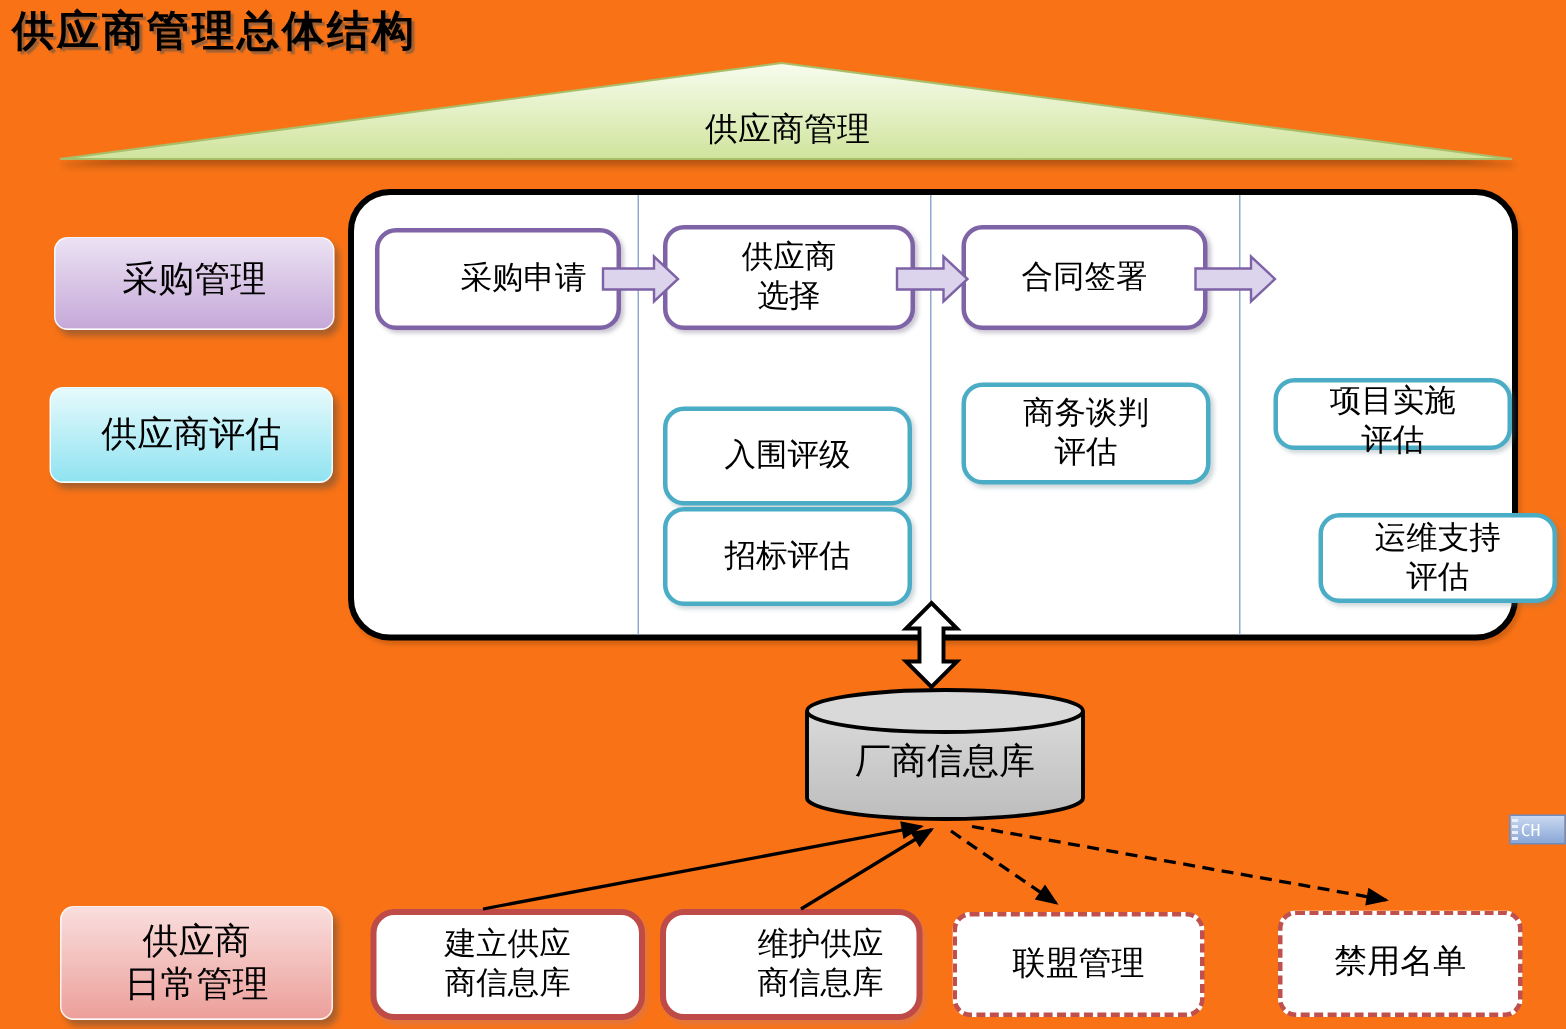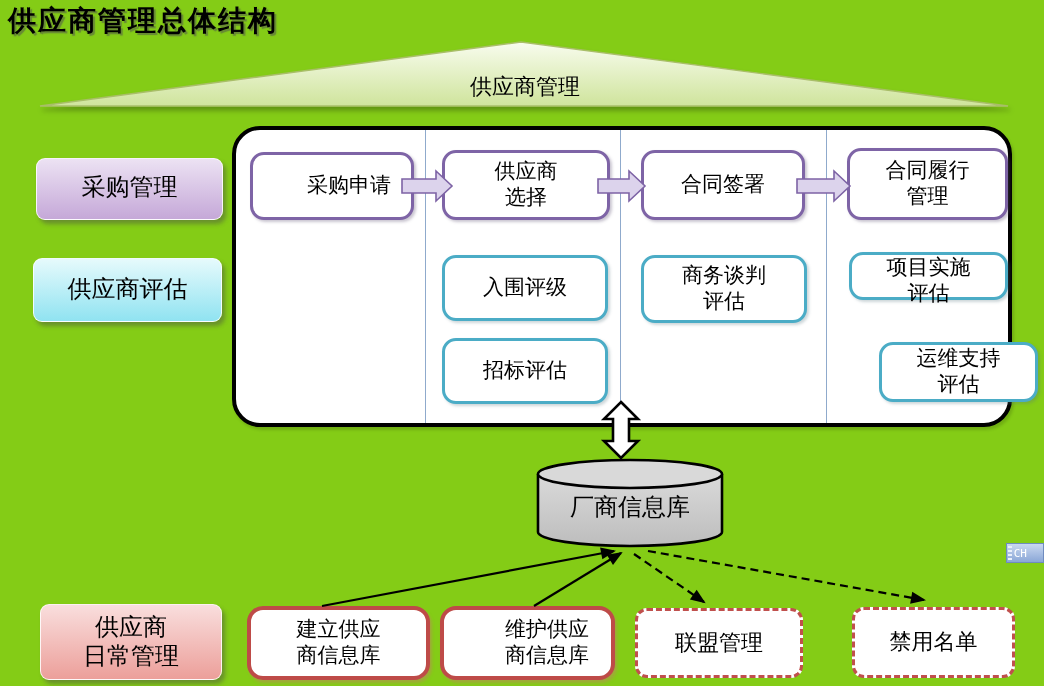--- a/index.html
+++ b/index.html
@@ -1,17 +1,17 @@
 <!DOCTYPE html>
 <html><head>
 <meta charset="utf-8">
 <style>
   html,body{margin:0;padding:0;background:#fff;}
   #canvas{
-    position:relative;width:1044px;height:686px;background:#84cc16;overflow:hidden;
+    position:relative;width:1044px;height:686px;background:#f97316;overflow:hidden;
     font-family:"DejaVu Serif","Liberation Serif",serif;color:#000;
   }
   .abs{position:absolute;box-sizing:border-box;}
   .bx{
     display:grid;place-items:center;text-align:center;white-space:pre-line;
     line-height:1.22;background:#fff;z-index:2;
   }
   
   .purple{border:3px solid #7E64A6;border-radius:14px;font-size:21px;
     box-shadow:2px 2px 3px rgba(100,90,120,.35);}
@@ -60,24 +60,22 @@
   <div class="abs container-frame" style="left:232px;top:126px;width:780px;height:301px;"></div>
 
   <div class="abs divider" style="left:425px;top:130px;height:293px;"></div>
   <div class="abs divider" style="left:620px;top:130px;height:293px;"></div>
   <div class="abs divider" style="left:826px;top:130px;height:293px;"></div>
 
   <div class="abs bx purple" style="left:250px;top:152px;width:164px;height:68px;padding-left:34px;">采购申请</div>
   <div class="abs bx purple" style="left:442px;top:150px;width:168px;height:70px;">供应商
 选择</div>
   <div class="abs bx purple" style="left:641px;top:150px;width:164px;height:70px;">合同签署</div>
-  <div class="abs bx purple" style="left:847px;top:148px;width:161px;height:72px;">合同履行
-管理</div>
 
-  <div class="abs bx cyan" style="left:442px;top:255px;width:166px;height:66px;">入围评级</div>
+  <div class="abs bx cyan" style="left:442px;top:271px;width:166px;height:66px;">入围评级</div>
   <div class="abs bx cyan" style="left:641px;top:255px;width:166px;height:68px;">商务谈判
 评估</div>
   <div class="abs bx cyan" style="left:849px;top:252px;width:159px;height:48px;">项目实施
 评估</div>
 
   <div class="abs bx cyan" style="left:442px;top:338px;width:166px;height:66px;">招标评估</div>
   <div class="abs bx cyan" style="left:849px;top:342px;width:159px;height:60px;margin-left:30px;">运维支持
 评估</div>
 
   <div class="abs bx lane lane-purple" style="left:36px;top:158px;width:187px;height:62px;font-family:Liberation Mono, monospace;">采购管理</div>

